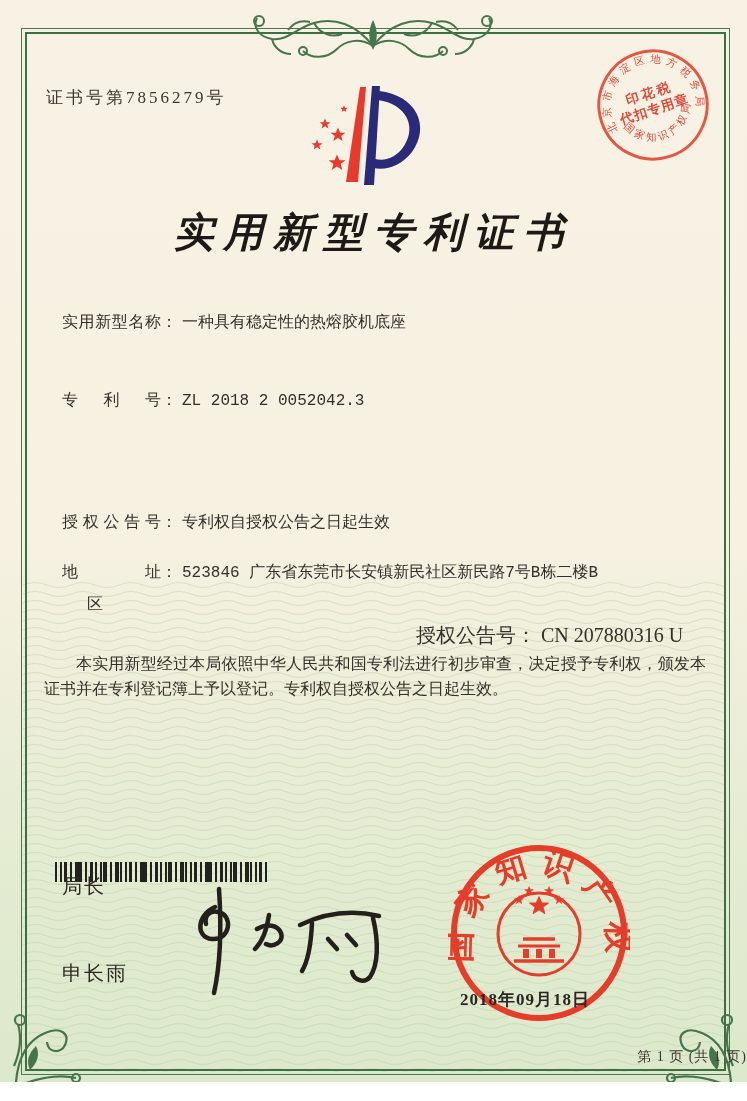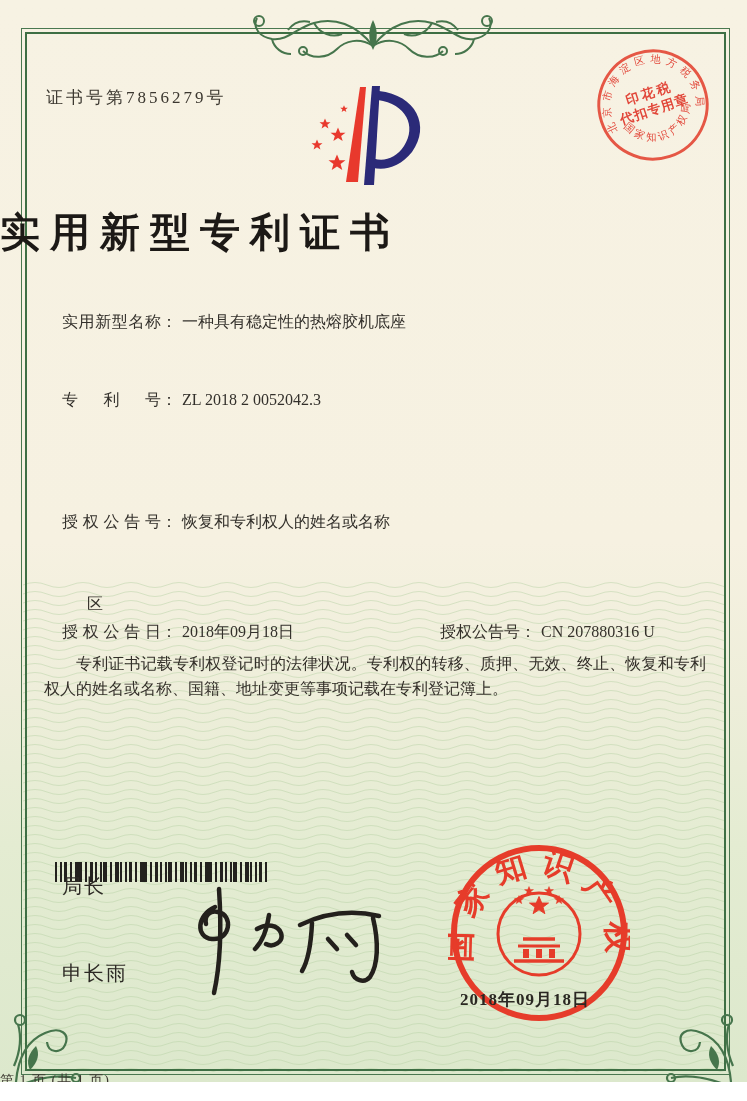--- a/index.html
+++ b/index.html
@@ -7,42 +7,42 @@
     position:relative; width:747px; height:1082px; overflow:hidden;
     font-family:"Liberation Serif","DejaVu Serif",serif;
     background:linear-gradient(180deg,#f7f2e3 0%,#f6f1e1 50%,#eeeeda 64%,#e4ecd2 78%,#dce8cc 100%);
     color:#34302a;
   }
   .frame{position:absolute; left:21px; top:28px; width:707px; height:1045px;
     border:1px solid #4a7850;}
   .frame-inner{position:absolute; inset:3px; border:2.5px solid #3e6f44;}
   .abs{position:absolute;}
   .certno{left:46px; top:86px; font-size:17px; letter-spacing:3px; color:#3b372f;}
-  .title{left:0; top:205px; width:747px; text-align:left; font-size:40px;
-    font-weight:bold; letter-spacing:10px; color:#1c1916;}
-  .row{left:62px; font-size:16px; color:#33302b; white-space:nowrap;}
+  .title{left:0; top:205px; width:747px; text-align:center; font-size:40px;
+    font-weight:bold; letter-spacing:10px; color:#1c1916;font-style:italic;}
+  .row{left:62px; font-size:16px; color:#33302b; white-space:nowrap;font-family:Liberation Mono, monospace;}
   .fname{display:inline-block; width:99px; text-align:justify; text-align-last:justify; vertical-align:bottom;}
   .fval{margin-left:5px;}
   .addr2{left:87px; top:594px; font-size:16px;}
-  .gazette{left:440px; top:622px; font-size:16px; white-space:nowrap;}
+  .gazette{left:416px; top:622px; font-size:20px; white-space:nowrap;}
   .paras{left:44px; top:651px; width:662px; font-size:16px; line-height:25px; color:#332f29; text-align:justify;}
   .paras p{margin:0 0 7px 0; text-indent:2em;}
   .barcode{left:55px; top:862px; width:212px; height:20px;
     background:
       repeating-linear-gradient(90deg,#23211e 0 2px,transparent 2px 5px),
       repeating-linear-gradient(90deg,transparent 0 9px,#23211e 9px 12px,transparent 12px 13px);
   }
   .officer-title{left:62px; top:873px; font-size:20px; color:#2c2924; letter-spacing:2px;
     font-family:"Liberation Sans","DejaVu Sans",sans-serif;}
   .officer-name{left:62px; top:960px; font-size:20px; color:#2c2924; letter-spacing:2px;
     font-family:Liberation Serif, serif;}
   .sig{left:185px; top:885px;}
   .sealwrap{left:448px; top:842px;}
   .seal-date{left:460px; top:988px; font-size:17px; font-weight:600; color:#2a2722; letter-spacing:1px; z-index:5;}
-  .footer{left:0; top:1072px; width:747px; text-align:left; font-size:14px; color:#3b372f; letter-spacing:1px;}
+  .footer{left:0; top:1048px; width:747px; text-align:right; font-size:14px; color:#3b372f; letter-spacing:1px;}
   .logo{left:300px; top:82px;}
   .stamp{left:594px; top:46px; transform:rotate(-18deg); opacity:.92;}
   .topOrn{left:228px; top:8px;}
   .cornL{left:8px; top:1008px;}
   .cornR{left:659px; top:1008px;}
   .waves{left:23px; top:580px; pointer-events:none;}
   .waves path{fill:none; stroke:#b7d2a5; stroke-width:1; opacity:.5;}
   svg text{font-family:"Liberation Serif","DejaVu Serif",serif;}
 </style>
 </head>
@@ -174,32 +174,32 @@
 
   <div class="abs title">实用新型专利证书</div>
 
   <div class="abs row" style="top:312px">
     <span class="fname">实用新型名称</span><span>：</span><span class="fval">一种具有稳定性的热熔胶机底座</span>
   </div>
   <div class="abs row" style="top:390px">
     <span class="fname">专利号</span><span>：</span><span class="fval">ZL 2018 2 0052042.3</span>
   </div>
   <div class="abs row" style="top:512px">
-    <span class="fname">授权公告号</span><span>：</span><span class="fval">恢复和专利权人的姓名或名称</span>
+    <span class="fname">授权公告号</span><span>：</span><span class="fval">专利权自授权公告之日起生效</span>
+  </div>
+  <div class="abs row" style="top:562px">
+    <span class="fname">地址</span><span>：</span><span class="fval">523846 广东省东莞市长安镇新民社区新民路7号B栋二楼B</span>
   </div>
   <div class="abs addr2">区</div>
-  <div class="abs row" style="top:622px">
-    <span class="fname">授权公告日</span><span>：</span><span class="fval">2018年09月18日</span>
-  </div>
   <div class="abs gazette">
     <span>授权公告号</span><span>：</span><span class="fval">CN 207880316 U</span>
   </div>
 
   <div class="abs paras">
-    <p>专利证书记载专利权登记时的法律状况。专利权的转移、质押、无效、终止、恢复和专利权人的姓名或名称、国籍、地址变更等事项记载在专利登记簿上。</p>
+    <p>本实用新型经过本局依照中华人民共和国专利法进行初步审查，决定授予专利权，颁发本证书并在专利登记簿上予以登记。专利权自授权公告之日起生效。</p>
   </div>
 
   <div class="abs barcode"></div>
 
   <div class="abs officer-title">局长</div>
   <div class="abs officer-name">申长雨</div>
 
   <svg class="abs sig" width="200" height="115" viewBox="0 0 200 115">
     <g fill="none" stroke="#23201c" stroke-width="4.5" stroke-linecap="round">
       <path d="M30,22 C12,30 10,52 27,54 C45,56 49,30 33,27 C25,25 19,31 21,39"></path>

